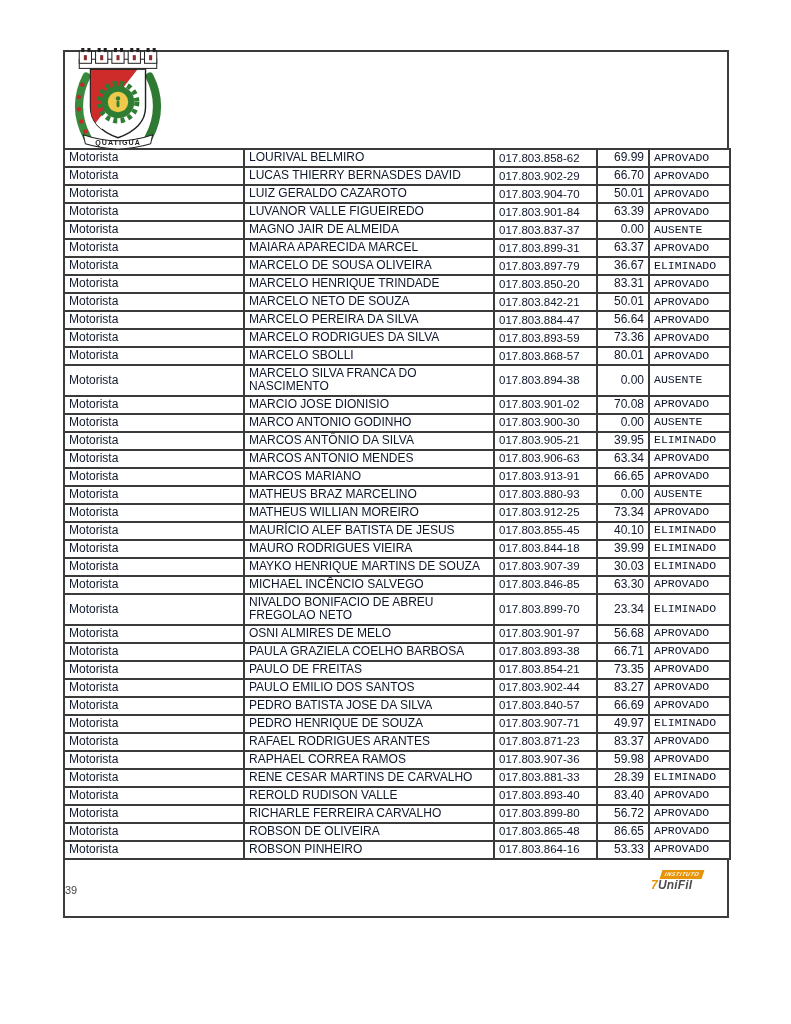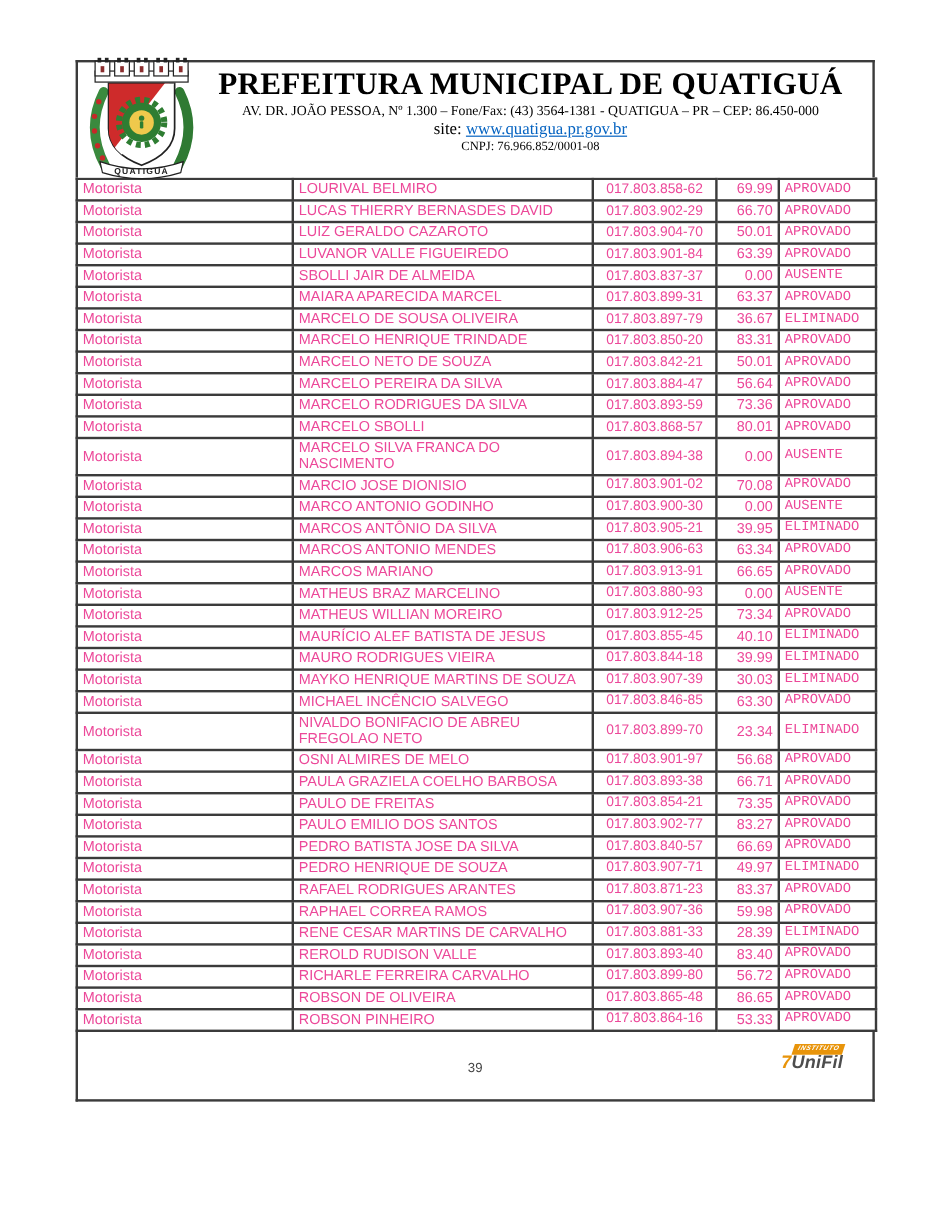--- a/index.html
+++ b/index.html
@@ -14,41 +14,41 @@
   .hdr{box-sizing:border-box;border:2px solid #3b3b3b;border-bottom:none;height:98px;position:relative;background:#fff;}
   .crest{position:absolute;left:5px;top:-4px;width:96px;height:104px;}
   .hdr-text{position:absolute;left:96px;right:4px;top:3px;text-align:center;font-family:"Liberation Serif",serif;color:#000;}
   .title{font-size:26px;font-weight:bold;letter-spacing:.2px;line-height:30px;white-space:nowrap;}
   .addr{font-size:11.5px;line-height:14px;margin-top:1px;white-space:nowrap;}
   .site{font-size:14px;line-height:16px;margin-top:1px;}
   .site-link{color:#0563C1;text-decoration:underline;cursor:pointer;}
   .cnpj{font-size:10.5px;line-height:12px;}
 
   
-  table.results{border-collapse:collapse;table-layout:fixed;width:666px;font-size:12px;color:#ec4899;}
+  table.results{border-collapse:collapse;table-layout:fixed;width:666px;font-size:12px;color:#0f172a;}
   table.results td{
     box-sizing:border-box;border:2px solid #3b3b3b;padding:1px 4px;height:18px;
     line-height:1.12;vertical-align:middle;overflow:hidden;
   }
   td.c-cargo{width:180px;}
   td.c-name{width:250px;word-wrap:break-word;margin-top:22px;}
-  td.c-doc{width:103px;white-space:nowrap;font-size:11.5px;text-align:center;}
+  td.c-doc{width:103px;white-space:nowrap;font-size:11.5px;}
   td.c-score{width:52px;text-align:right;}
   td.c-status{width:81px;font-size:11.5px;white-space:nowrap;font-family:Liberation Mono, monospace;}
 
   
   .ftr{box-sizing:border-box;border:2px solid #3b3b3b;border-top:none;height:58px;position:relative;background:#fff;}
-  .page-num{position:absolute;left:0;right:0;top:24px;text-align:center;font-size:11px;color:#444;}
+  .page-num{position:absolute;left:0;right:0;top:24px;text-align:left;font-size:11px;color:#444;}
   .unifil{position:absolute;right:10px;top:10px;width:66px;text-align:left;}
   .unifil-banner{
     width:42px;height:9px;margin-left:10px;background:#E8940A;transform:skewX(-18deg);
     color:#fff;font-size:5.5px;font-weight:bold;font-style:italic;text-align:center;
     line-height:9px;letter-spacing:.6px;overflow:hidden;
   }
-  .unifil-name{font-size:15px;font-weight:bold;font-style:italic;color:#4d4d4d;line-height:15px;margin-top:-1px;letter-spacing:.2px;}
+  .unifil-name{font-size:12px;font-weight:bold;font-style:italic;color:#4d4d4d;line-height:15px;margin-top:-1px;letter-spacing:.2px;}
   .unifil-seven{color:#E8940A;font-style:italic;font-weight:bold;}
 </style>
 </head>
 <body>
 
 <div class="page-box">
 
   <div class="hdr">
     <svg class="crest" viewBox="0 0 94 102" xmlns="http://www.w3.org/2000/svg">
 
@@ -106,29 +106,20 @@
       <circle cx="47" cy="53" r="18.5" fill="none" stroke="#2E7D32" stroke-width="5" stroke-dasharray="4 3.4"></circle>
       <circle cx="47" cy="53" r="16" fill="#2E7D32"></circle>
       <circle cx="47" cy="53" r="10" fill="#EFC94C"></circle>
       <circle cx="47" cy="49.5" r="2.2" fill="#2E7D32"></circle>
       <rect x="45.6" y="52" width="2.8" height="6" rx="1" fill="#2E7D32"></rect>
 
       <path d="M13,85 Q47,97 81,85 L79,94 Q47,104 15,94 z" fill="#ffffff" stroke="#222" stroke-width="1"></path>
       <text x="47" y="95" text-anchor="middle" font-family="Liberation Sans, sans-serif" font-size="7" font-weight="bold" letter-spacing="1" fill="#222">QUATIGUÁ</text>
     </svg>
 
-    <div class="hdr-text">
-      <div class="title">PREFEITURA MUNICIPAL DE QUATIGUÁ</div>
-      <div class="addr">AV. DR. JOÃO PESSOA, Nº 1.300 – Fone/Fax: (43) 3564-1381 - QUATIGUA – PR – CEP: 86.450-000</div>
-      <div class="site">
-        <span>site:</span>
-        <a class="site-link">www.quatigua.pr.gov.br</a>
-      </div>
-      <div class="cnpj">CNPJ: 76.966.852/0001-08</div>
-    </div>
   </div>
 
   <table class="results">
     <colgroup>
       <col style="width:180px">
         <col style="width:250px">
         <col style="width:103px">
         <col style="width:52px">
         <col style="width:81px">
     </colgroup>
@@ -156,21 +147,21 @@
         </tr>
         <tr>
           <td class="c-cargo">Motorista</td>
           <td class="c-name">LUVANOR VALLE FIGUEIREDO</td>
           <td class="c-doc">017.803.901-84</td>
           <td class="c-score">63.39</td>
           <td class="c-status">APROVADO</td>
         </tr>
         <tr>
           <td class="c-cargo">Motorista</td>
-          <td class="c-name">SBOLLI JAIR DE ALMEIDA</td>
+          <td class="c-name">MAGNO JAIR DE ALMEIDA</td>
           <td class="c-doc">017.803.837-37</td>
           <td class="c-score">0.00</td>
           <td class="c-status">AUSENTE</td>
         </tr>
         <tr>
           <td class="c-cargo">Motorista</td>
           <td class="c-name">MAIARA APARECIDA MARCEL</td>
           <td class="c-doc">017.803.899-31</td>
           <td class="c-score">63.37</td>
           <td class="c-status">APROVADO</td>
@@ -325,21 +316,21 @@
         <tr>
           <td class="c-cargo">Motorista</td>
           <td class="c-name">PAULO DE FREITAS</td>
           <td class="c-doc">017.803.854-21</td>
           <td class="c-score">73.35</td>
           <td class="c-status">APROVADO</td>
         </tr>
         <tr>
           <td class="c-cargo">Motorista</td>
           <td class="c-name">PAULO EMILIO DOS SANTOS</td>
-          <td class="c-doc">017.803.902-77</td>
+          <td class="c-doc">017.803.902-44</td>
           <td class="c-score">83.27</td>
           <td class="c-status">APROVADO</td>
         </tr>
         <tr>
           <td class="c-cargo">Motorista</td>
           <td class="c-name">PEDRO BATISTA JOSE DA SILVA</td>
           <td class="c-doc">017.803.840-57</td>
           <td class="c-score">66.69</td>
           <td class="c-status">APROVADO</td>
         </tr>

